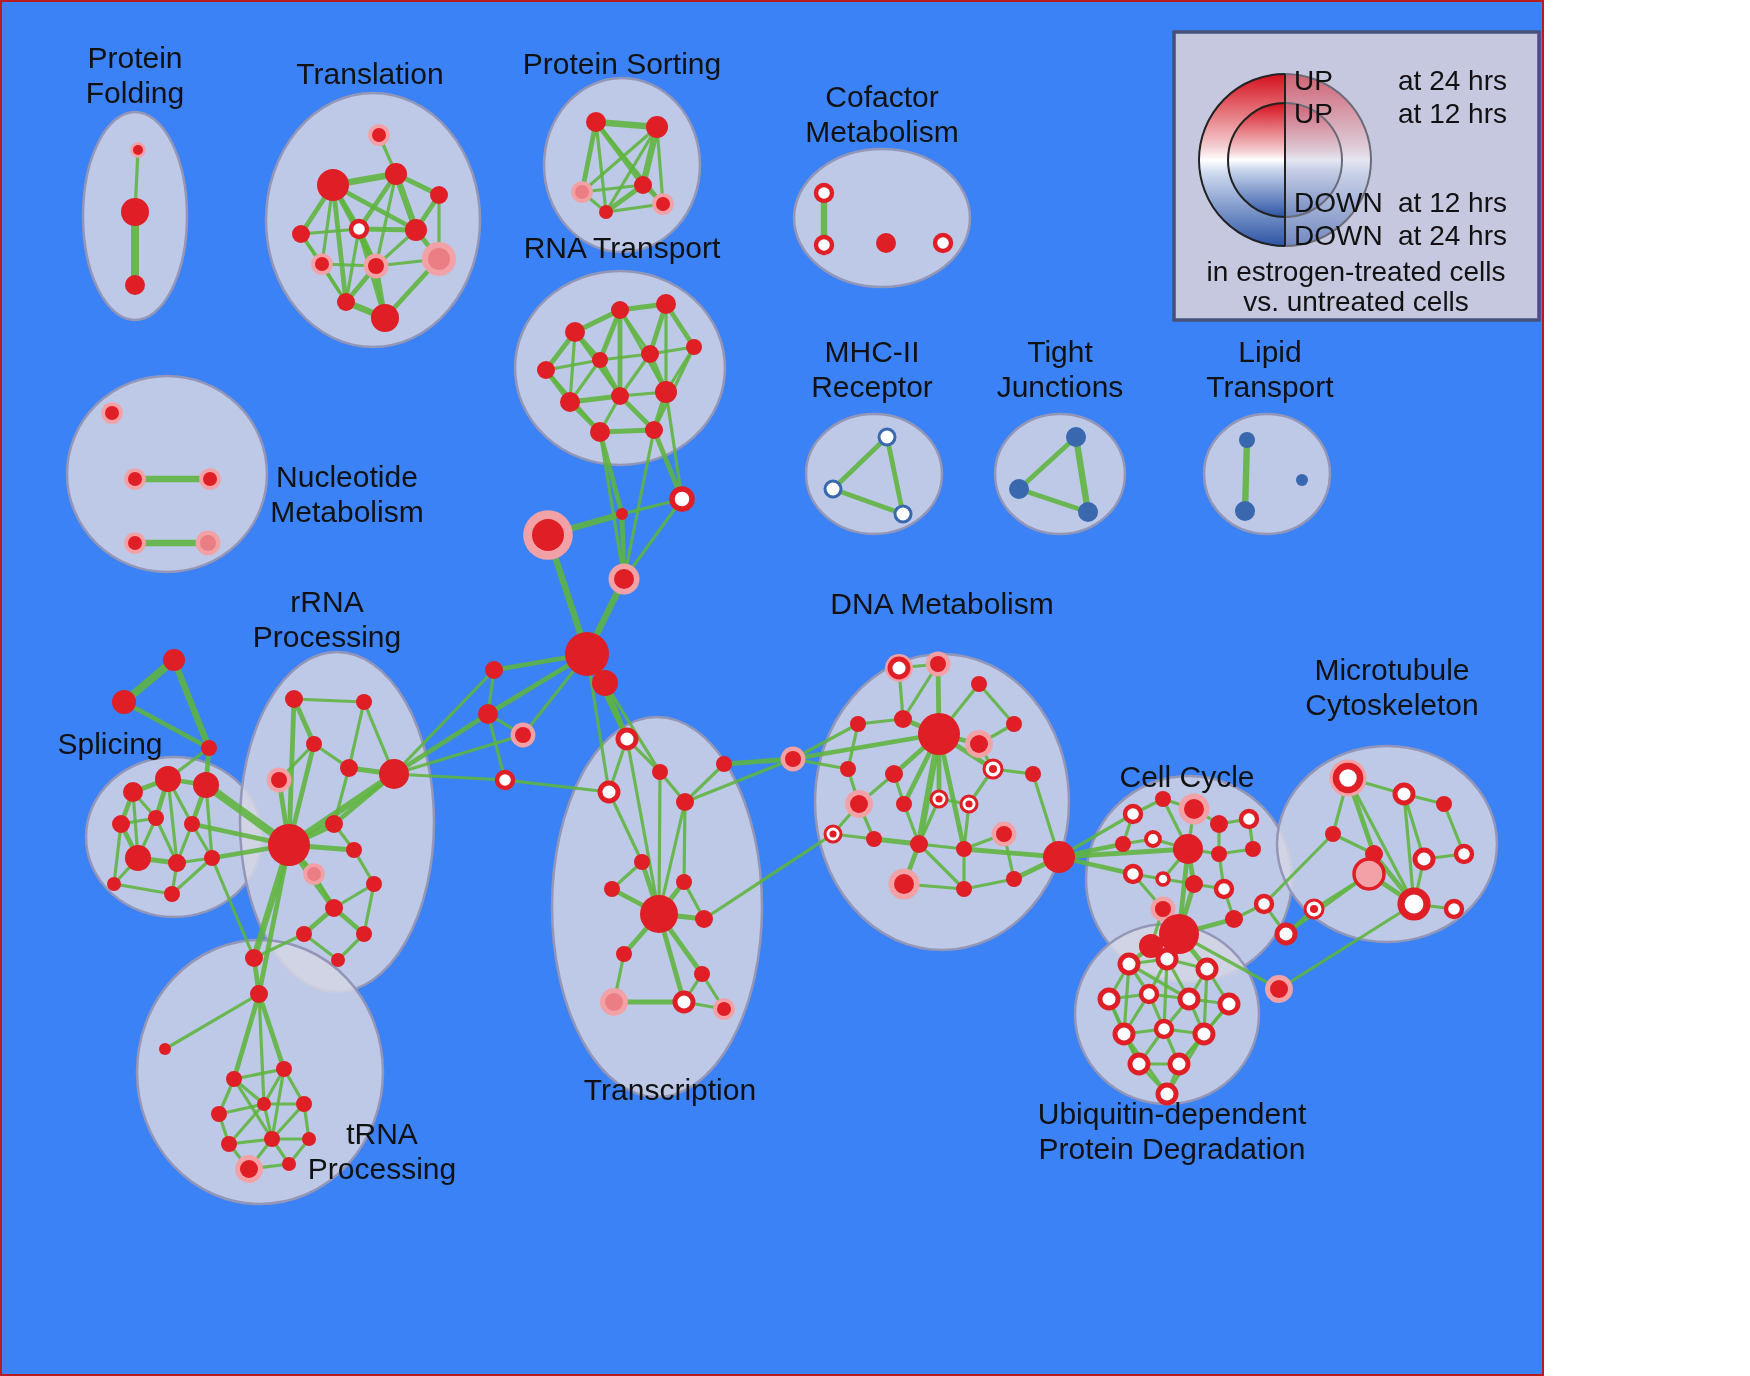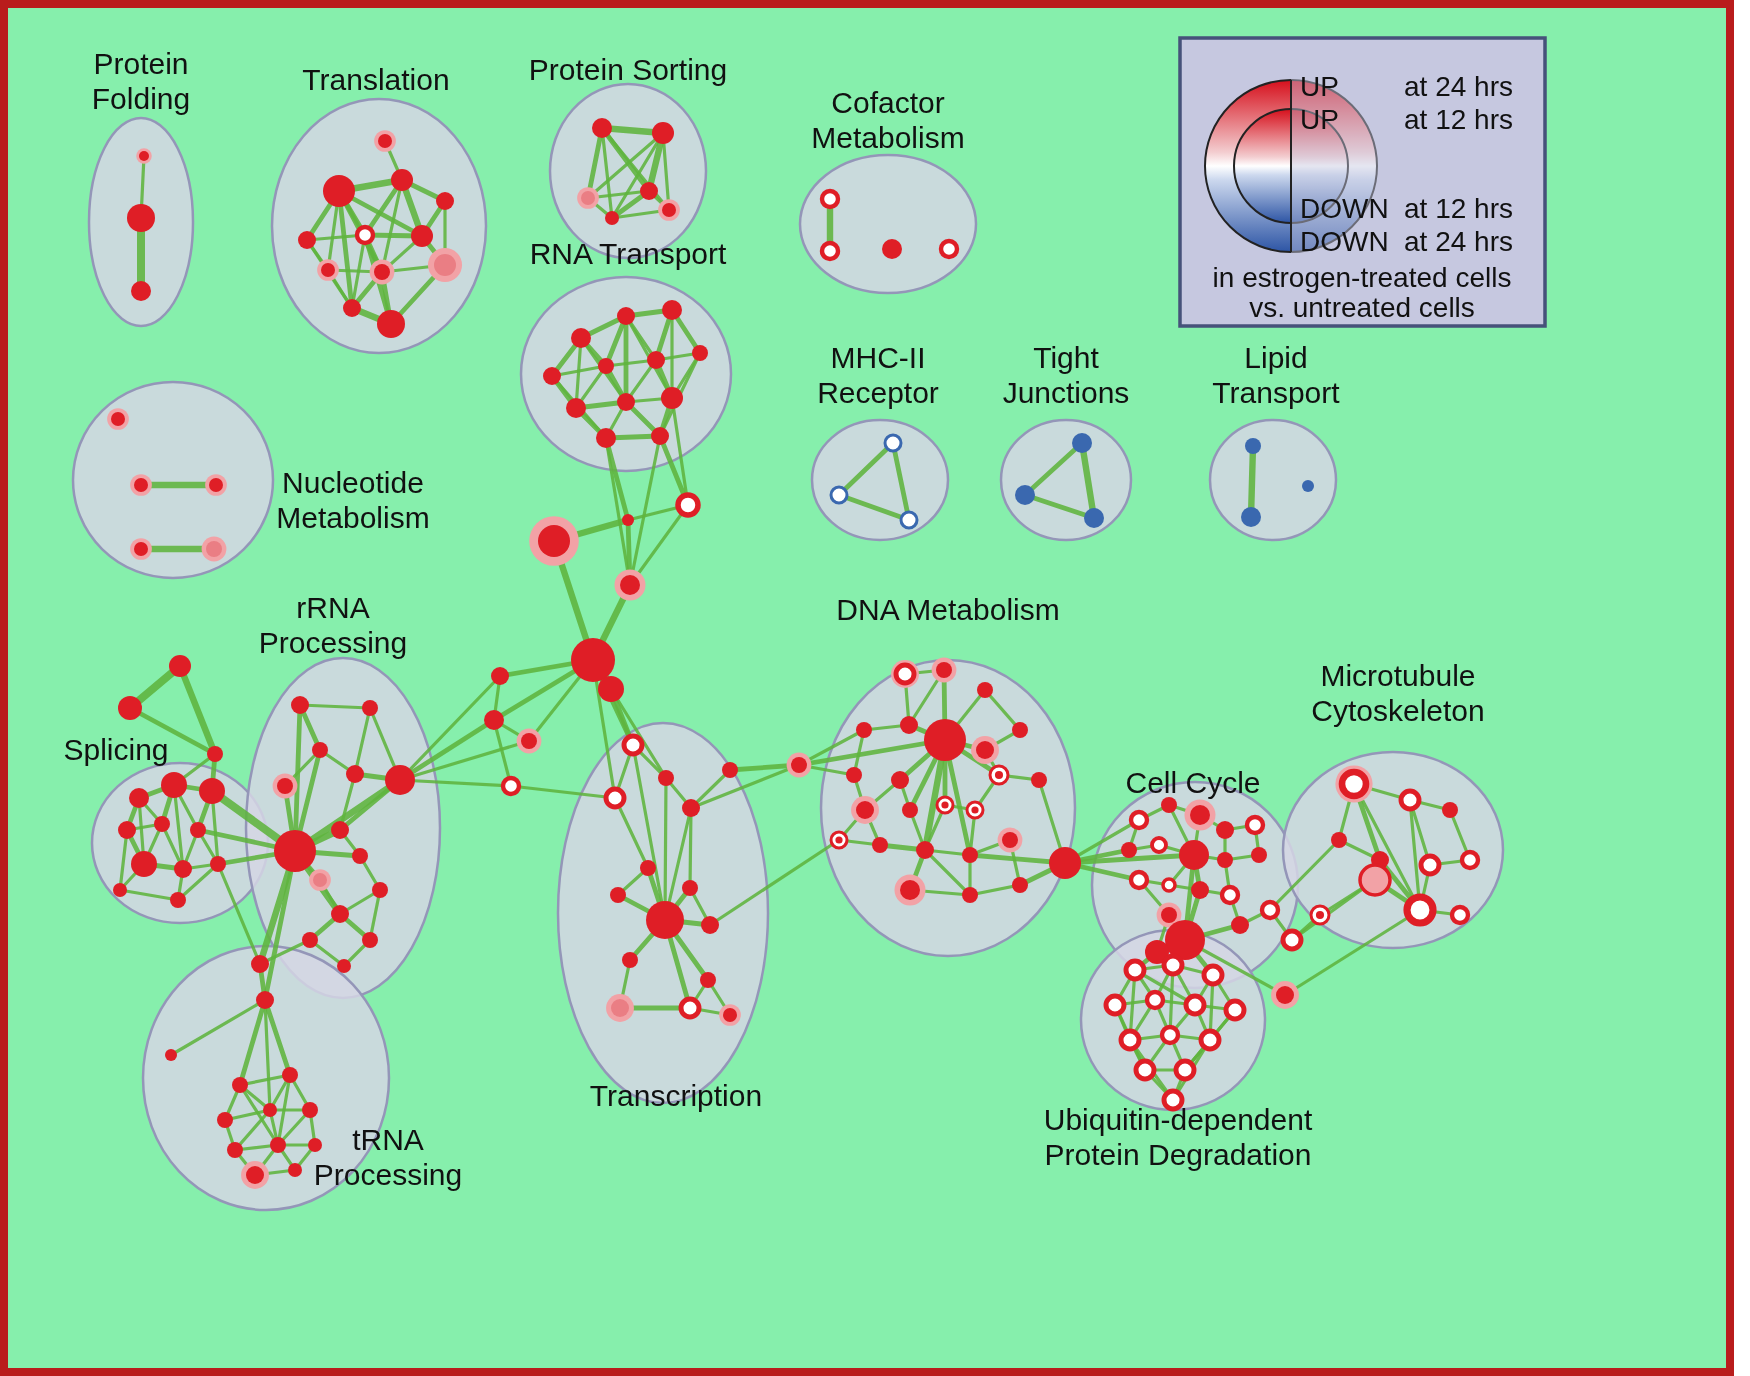--- a/index.html
+++ b/index.html
@@ -1,20 +1,20 @@
 <!DOCTYPE html>
 <html><head>
 <meta charset="utf-8">
 <style>
   html,body{margin:0;padding:0;background:#ffffff;}
   .stage{
     position:relative;
-    width:1734px;height:1376px;
-    background:#86efac;
-    border:8px solid #b91c1c;
+    width:1544px;height:1376px;
+    background:#3b82f6;
+    border:2px solid #b91c1c;
     box-sizing:border-box;
     font-family:"Liberation Sans", sans-serif;
     overflow:hidden;
   }
   svg{position:absolute;left:0;top:0;}
   text{font-family:"Liberation Sans", sans-serif;}
 </style>
 </head>
 <body>
 

